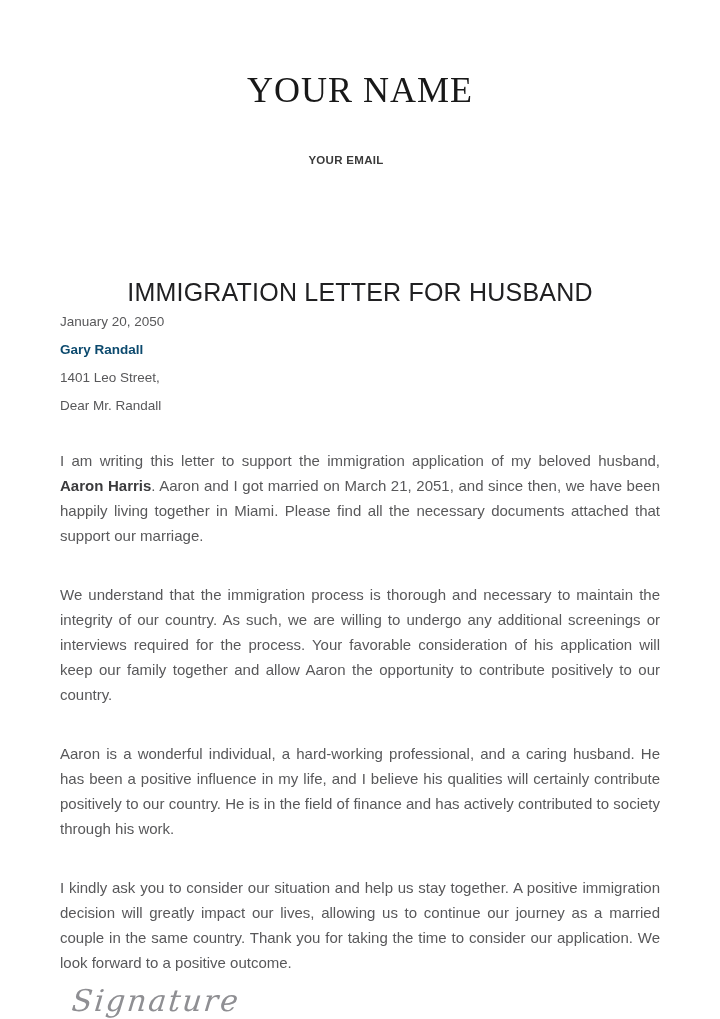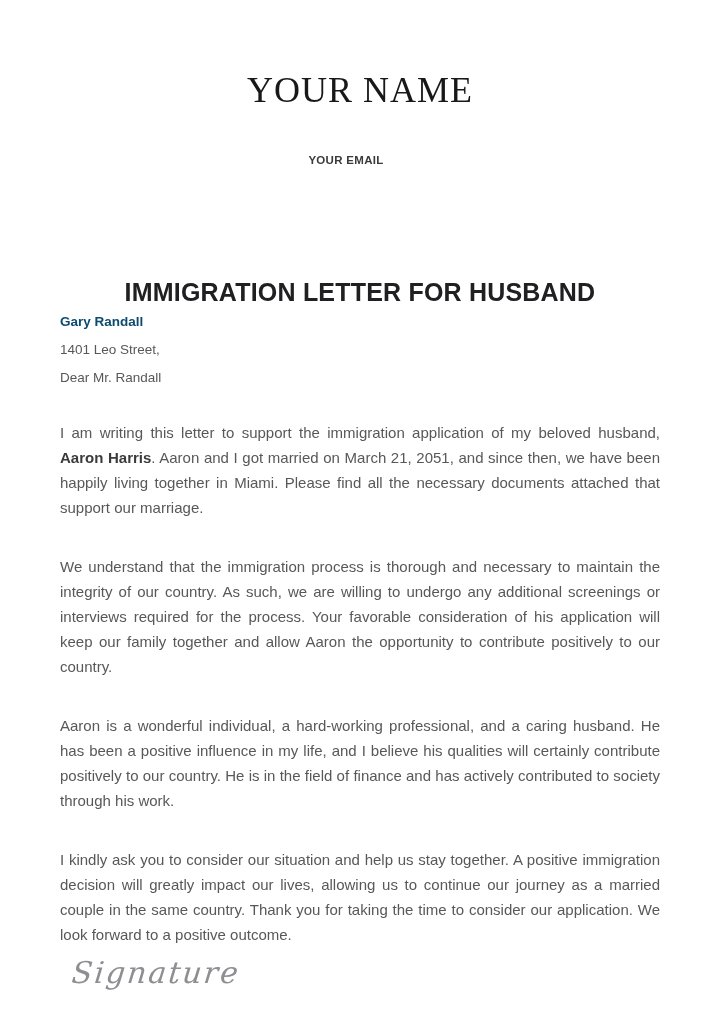--- a/index.html
+++ b/index.html
@@ -28,21 +28,21 @@
     text-align: center;
     font-size: 11.5px;
     font-weight: 600;
     letter-spacing: 0.3px;
     color: #3a3a3a;
   }
   .letter-title {
     margin: 112px 40px 0;
     text-align: center;
     font-size: 25px;
-    font-weight: 700;
+    font-weight: 400;
     letter-spacing: 0.2px;
     color: #202022;
   }
   .meta {
     margin: 6px 60px 0;
     font-size: 13.5px;
     color: #58585a;
   }
   .meta > div {
     line-height: 17px;
@@ -85,20 +85,21 @@
 
 <div class="page">
 
   <div class="header-name">YOUR NAME</div>
 
   <div class="header-email">YOUR EMAIL</div>
 
   <div class="letter-title">IMMIGRATION LETTER FOR HUSBAND</div>
 
   <div class="meta">
+    <div>January 20, 2050</div>
     <div class="recipient-name">Gary Randall</div>
     <div>1401 Leo Street,</div>
     <div>Dear Mr. Randall</div>
   </div>
 
   <p class="para">
     <span>I am writing this letter to support the immigration application of my beloved husband, </span><strong>Aaron Harris</strong><span>. Aaron and I got married on March 21, 2051, and since then, we have been happily living together in Miami. Please find all the necessary documents attached that support our marriage.</span>
   </p>
 
   <p class="para">We understand that the immigration process is thorough and necessary to maintain the integrity of our country. As such, we are willing to undergo any additional screenings or interviews required for the process. Your favorable consideration of his application will keep our family together and allow Aaron the opportunity to contribute positively to our country.</p>

